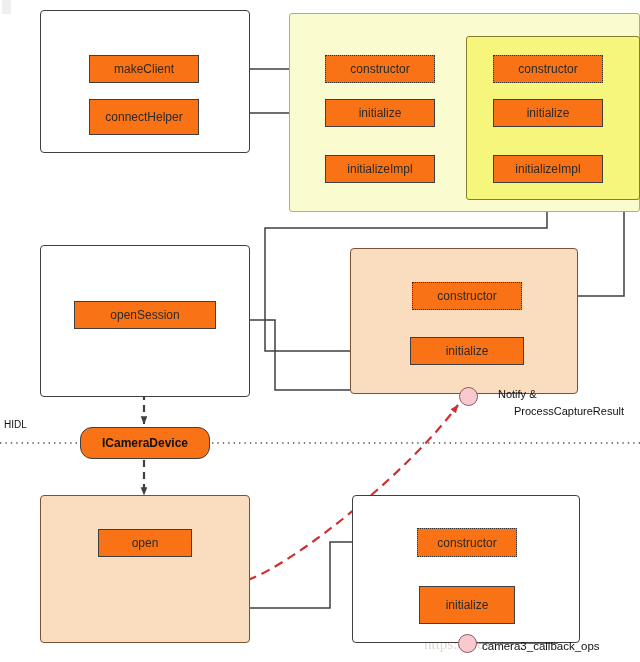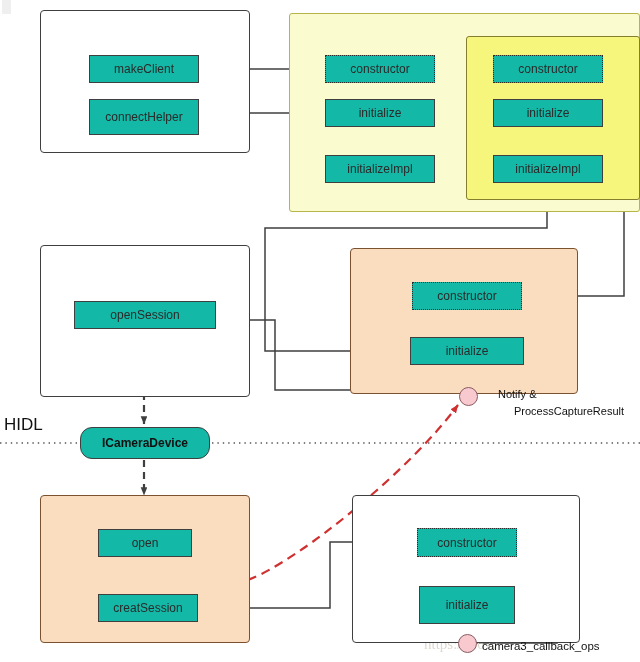--- a/index.html
+++ b/index.html
@@ -5,21 +5,21 @@
   html,body{margin:0;padding:0;background:#ffffff;}
   body{width:640px;height:662px;overflow:hidden;
        font-family:"Liberation Sans","DejaVu Sans",sans-serif;}
   #stage{position:relative;width:640px;height:662px;background:#fff;}
   svg.layer{position:absolute;left:0;top:0;width:640px;height:662px;}
   #edges{z-index:1;}
   .grp{position:absolute;box-sizing:border-box;z-index:2;}
   .grp-title{position:absolute;font-weight:bold;font-size:11.5px;color:#1a1a1a;
              letter-spacing:.1px;white-space:nowrap;}
   .mbox{position:absolute;box-sizing:border-box;display:flex;align-items:center;
-        justify-content:center;background:#14b8a6;font-size:12px;color:#2a2a2a;
+        justify-content:center;background:#f97316;font-size:12px;color:#2a2a2a;
         z-index:3;white-space:nowrap;}
   .solidb{border:1.4px solid #3f3f3f;}
   .dottedb{border:1.6px dotted #2b2b2b;}
   .circ{position:absolute;border-radius:50%;background:#f8c9ce;
         border:1.5px solid #8a5b62;box-sizing:border-box;z-index:4;}
   .lbl{position:absolute;font-size:11px;color:#111;line-height:13px;z-index:4;
        white-space:nowrap;}
   .wm{position:absolute;z-index:1;color:#ded9d0;font-size:15px;
       font-family:"Liberation Serif","DejaVu Serif",serif;white-space:nowrap;}
   .tl-artifact{position:absolute;left:2px;top:0px;width:9px;height:14px;
@@ -131,29 +131,28 @@
 
   <div class="mbox solidb" style="left:74px;top:301px;width:142px;height:28px;">openSession</div>
 
   <div class="mbox solidb" style="left:80px;top:427px;width:130px;height:32px;border-radius:12px;
               font-weight:bold;font-size:12px;color:#111;">ICameraDevice</div>
 
   <div class="mbox dottedb" style="left:412px;top:282px;width:110px;height:28px;">constructor</div>
   <div class="mbox solidb" style="left:410px;top:337px;width:114px;height:28px;">initialize</div>
 
   <div class="mbox solidb" style="left:98px;top:529px;width:94px;height:28px;">open</div>
-  <div class="mbox solidb" style="left:98px;top:594px;width:100px;height:28px;">creatSession</div>
 
   <div class="mbox dottedb" style="left:417px;top:528px;width:100px;height:29px;">constructor</div>
   <div class="mbox solidb" style="left:419px;top:586px;width:96px;height:38px;">initialize</div>
 
   <div class="circ" style="left:459px;top:387px;width:19px;height:19px;"></div>
   <div class="circ" style="left:458px;top:634px;width:19px;height:19px;"></div>
 
-  <div class="lbl" style="left:4px;top:418px;font-size:17px;">HIDL</div>
+  <div class="lbl" style="left:4px;top:418px;font-size:10px;">HIDL</div>
 
   <div class="lbl" style="left:486px;top:388px;padding-left:12px;">Notify &amp;</div>
   <div class="lbl" style="left:486px;top:405px;padding-left:28px;">ProcessCaptureResult</div>
 
   <div class="lbl" style="left:482px;top:640px;font-size:11.5px;">camera3_callback_ops</div>
 
   <div class="wm" style="left:424px;top:636px;">https://          1677</div>
 
 </div>
 

